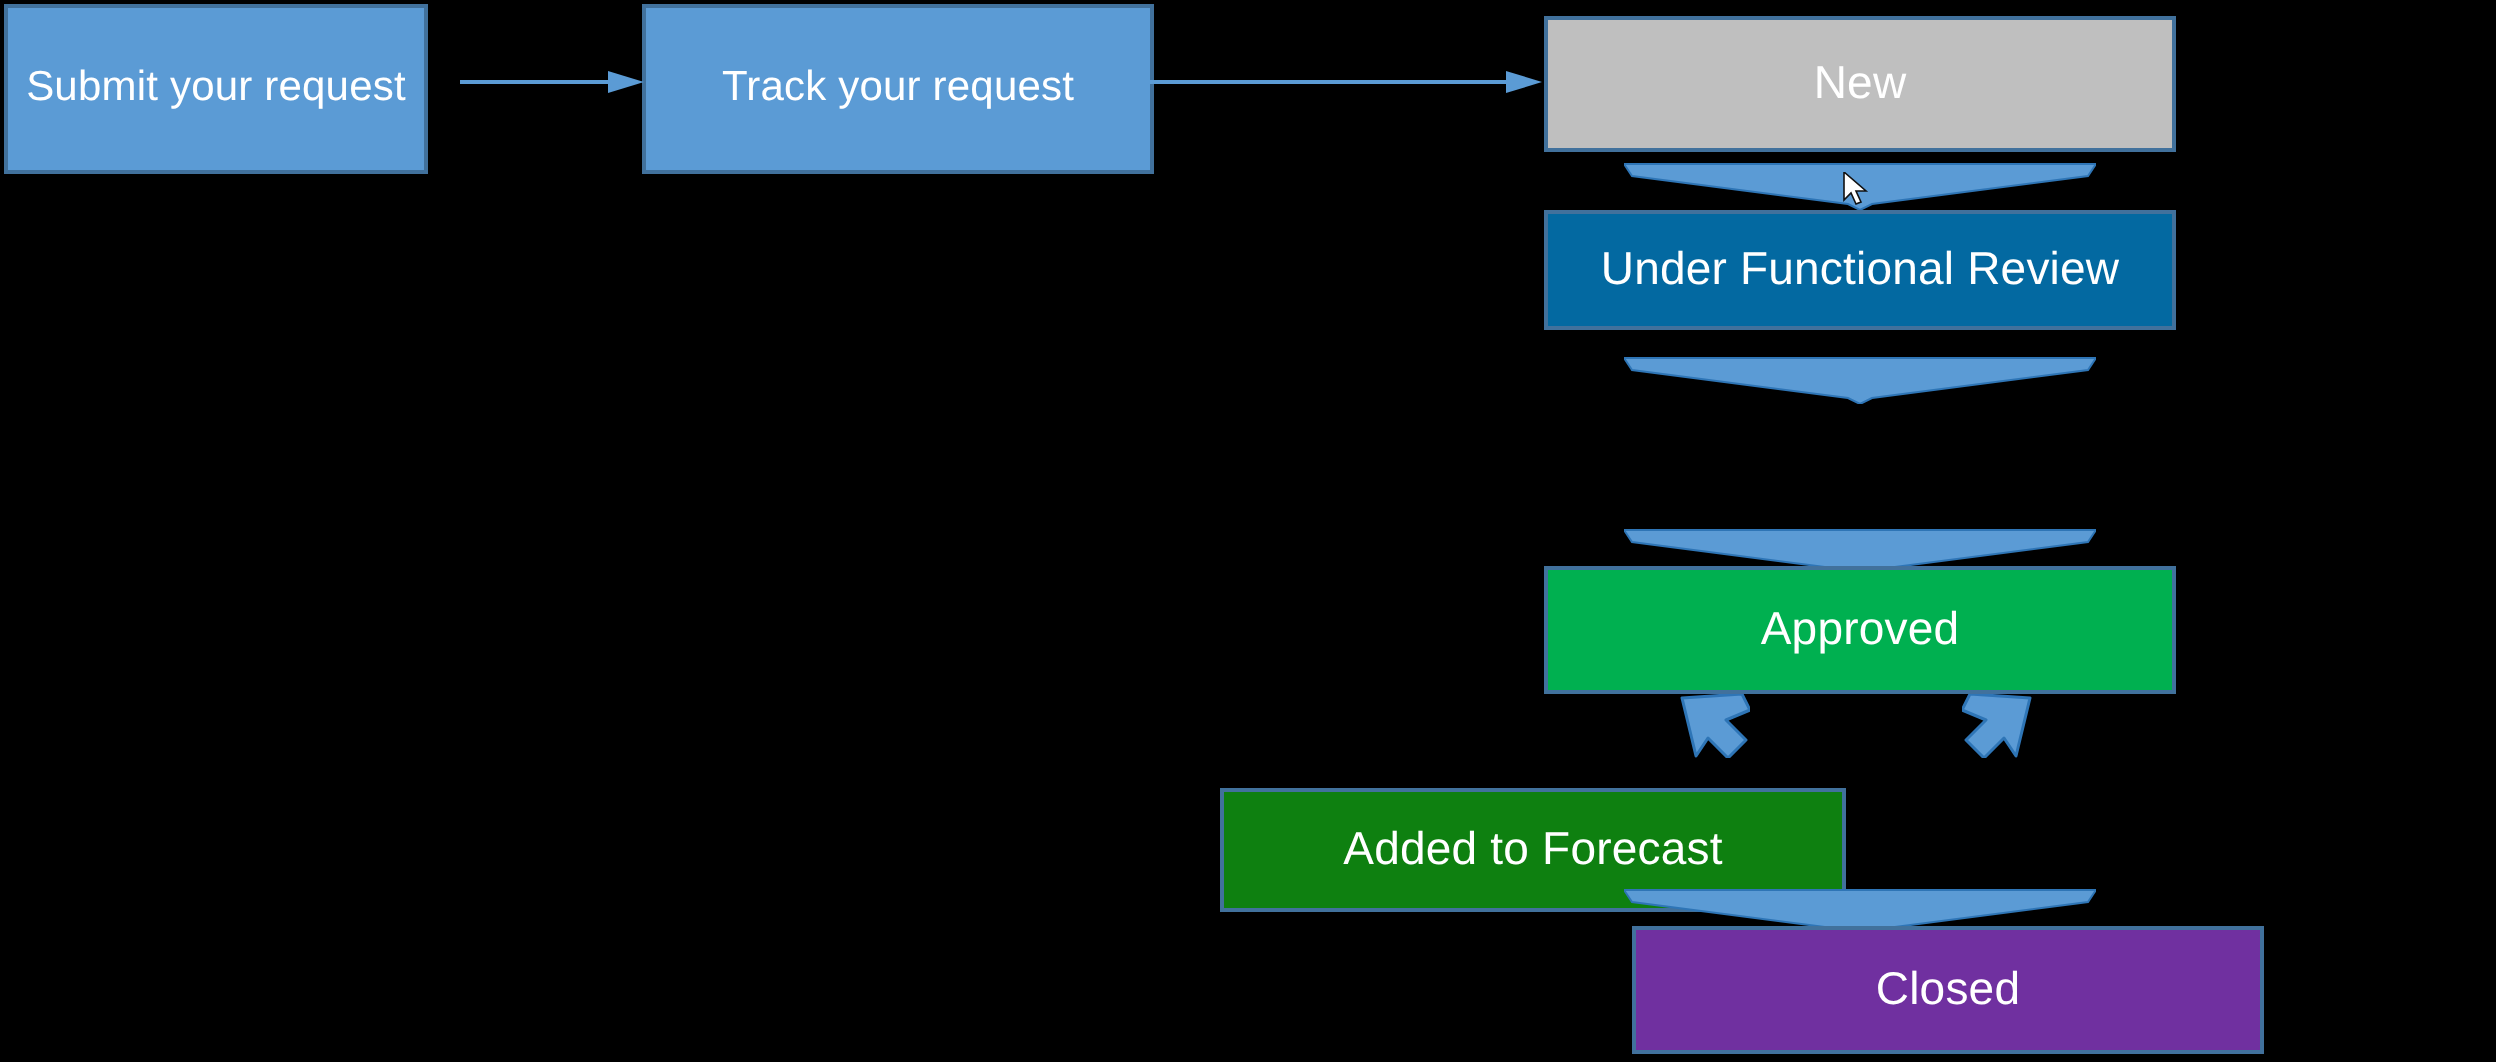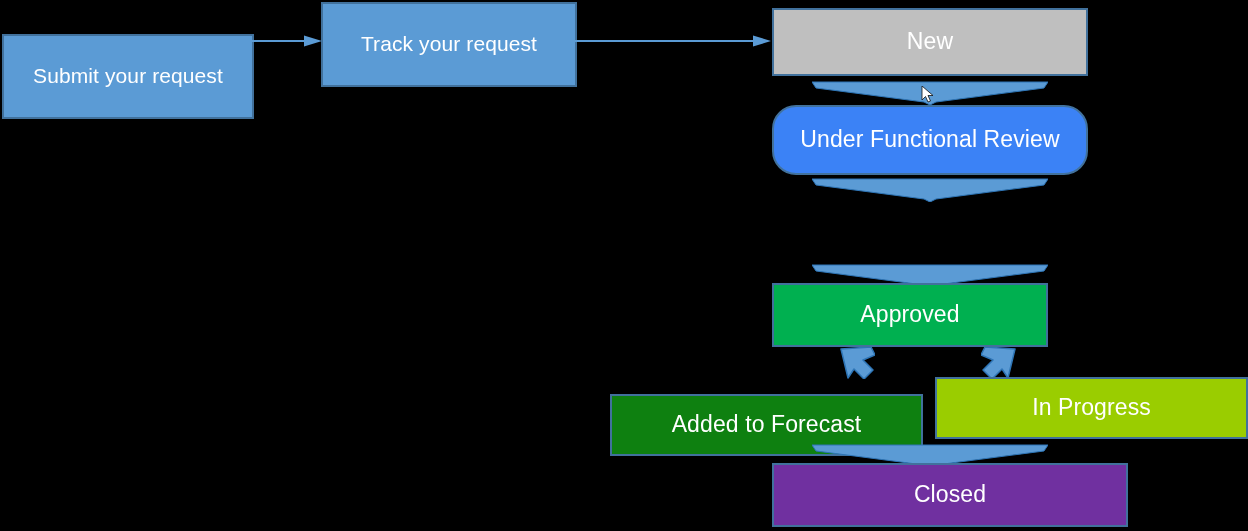--- a/index.html
+++ b/index.html
@@ -60,21 +60,21 @@
   .cursor {
     position: absolute;
     pointer-events: none;
   }
 </style>
 </head>
 <body>
 
 <div id="canvas">
 
-  <div class="node left-box" style="left:2px; top:2px; width:252px; height:85px; background:#5B9BD5;margin-top:32px;">
+  <div class="node left-box" style="left:2px; top:2px; width:212px; height:85px; background:#5B9BD5;">
     <span>Submit your request</span>
   </div>
 
   <div class="node left-box" style="left:321px; top:2px; width:256px; height:85px; background:#5B9BD5;">
     <span>Track your request</span>
   </div>
 
   <div class="line-arrow" style="left:230px; top:35px; width:92px; height:12px;">
     <svg width="92" height="12" viewBox="0 0 92 12">
       <line x1="0" y1="6" x2="76" y2="6" stroke="#5B9BD5" stroke-width="2"></line>
@@ -92,68 +92,65 @@
   <div class="node status-box" style="left:772px; top:8px; width:316px; height:68px; background:#BFBFBF;">
     <span>New</span>
   </div>
 
   <div class="chev" style="left:812px; top:80px; width:236px; height:25px;">
     <svg width="236" height="25" viewBox="0 0 236 25">
       <polygon points="0,2 236,2 232,8 124,22 118,25 112,22 4,8" fill="#5B9BD5" stroke="#2E75B6" stroke-width="1"></polygon>
     </svg>
   </div>
 
-  <div class="node status-box" style="left:772px; top:105px; width:316px; height:70px; background:#3b82f6;border-radius:24px;">
+  <div class="node status-box" style="left:772px; top:105px; width:316px; height:60px; background:#0369a1;">
     <span>Under Functional Review</span>
   </div>
 
   <div class="chev" style="left:812px; top:177px; width:236px; height:25px;">
     <svg width="236" height="25" viewBox="0 0 236 25">
       <polygon points="0,2 236,2 232,8 124,22 118,25 112,22 4,8" fill="#5B9BD5" stroke="#2E75B6" stroke-width="1"></polygon>
     </svg>
   </div>
 
 
   <div class="chev" style="left:812px; top:263px; width:236px; height:25px;">
     <svg width="236" height="25" viewBox="0 0 236 25">
       <polygon points="0,2 236,2 232,8 124,22 118,25 112,22 4,8" fill="#5B9BD5" stroke="#2E75B6" stroke-width="1"></polygon>
     </svg>
   </div>
 
-  <div class="node status-box" style="left:772px; top:283px; width:276px; height:64px; background:#00B050;">
+  <div class="node status-box" style="left:772px; top:283px; width:316px; height:64px; background:#00B050;">
     <span>Approved</span>
   </div>
 
   <div class="diag-arrow" style="left:833px; top:347px; width:42px; height:32px;">
     <svg width="42" height="32" viewBox="0 0 42 32">
       <polygon points="38,0 42,8 30,13 40,23 31,32 21,22 15,31 8,2" fill="#5B9BD5" stroke="#2E75B6" stroke-width="1.5" stroke-linejoin="round"></polygon>
     </svg>
   </div>
 
   <div class="diag-arrow" style="left:981px; top:347px; width:42px; height:32px;">
     <svg width="42" height="32" viewBox="0 0 42 32">
       <polygon points="4,0 0,8 12,13 2,23 11,32 21,22 27,31 34,2" fill="#5B9BD5" stroke="#2E75B6" stroke-width="1.5" stroke-linejoin="round"></polygon>
     </svg>
   </div>
 
   <div class="node status-box" style="left:610px; top:394px; width:313px; height:62px; background:#0E8010;">
     <span>Added to Forecast</span>
   </div>
 
-  <div class="node status-box" style="left:935px; top:377px; width:313px; height:62px; background:#9ACD00;">
-    <span>In Progress</span>
-  </div>
 
   <div class="chev" style="left:812px; top:443px; width:236px; height:25px;">
     <svg width="236" height="25" viewBox="0 0 236 25">
       <polygon points="0,2 236,2 232,8 124,22 118,25 112,22 4,8" fill="#5B9BD5" stroke="#2E75B6" stroke-width="1"></polygon>
     </svg>
   </div>
 
-  <div class="node status-box" style="left:772px; top:463px; width:356px; height:64px; background:#7030A0;">
+  <div class="node status-box" style="left:816px; top:463px; width:316px; height:64px; background:#7030A0;">
     <span>Closed</span>
   </div>
 
   <div class="cursor" style="left:921px; top:86px; width:14px; height:18px;">
     <svg width="14" height="18" viewBox="0 0 14 18">
       <polygon points="1,0 1,14 4.5,10.5 7,16 9.5,15 7,9.5 12,9.5" fill="#FFFFFF" stroke="#111111" stroke-width="0.8"></polygon>
     </svg>
   </div>
 
 </div>

